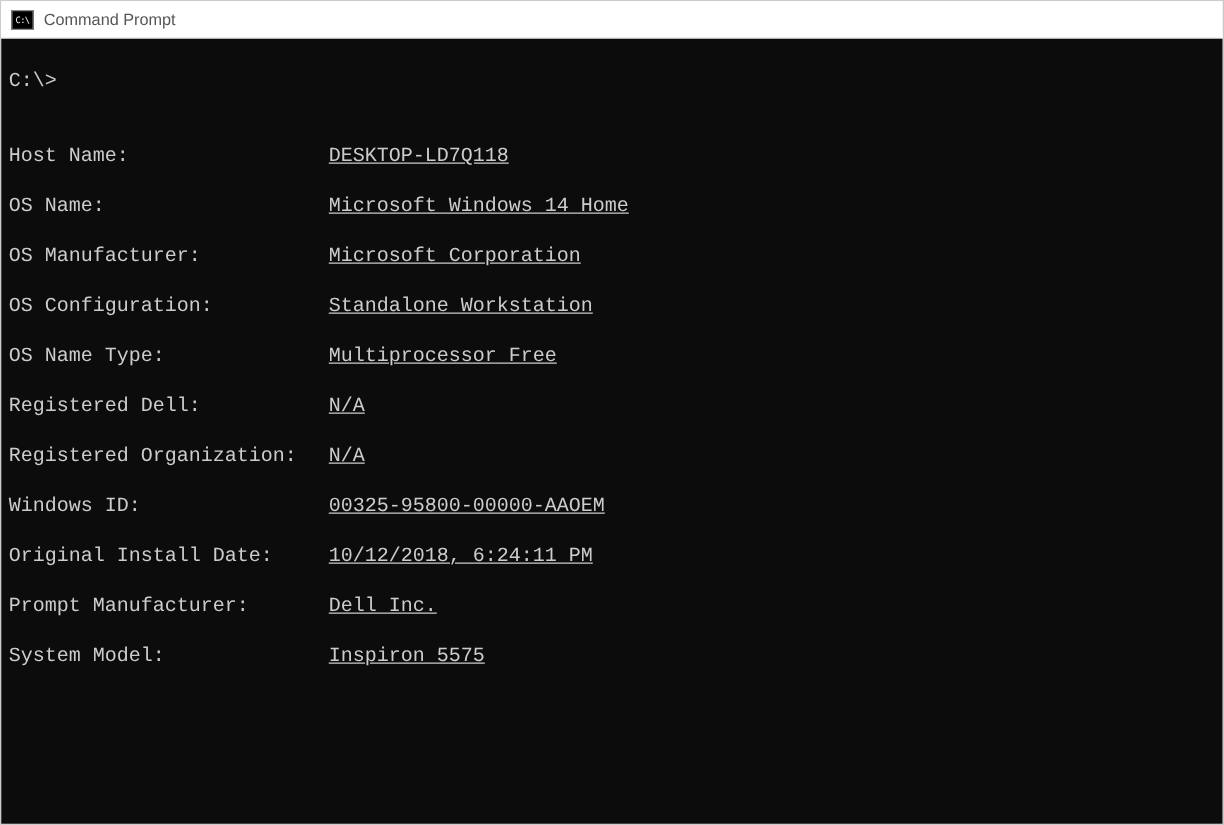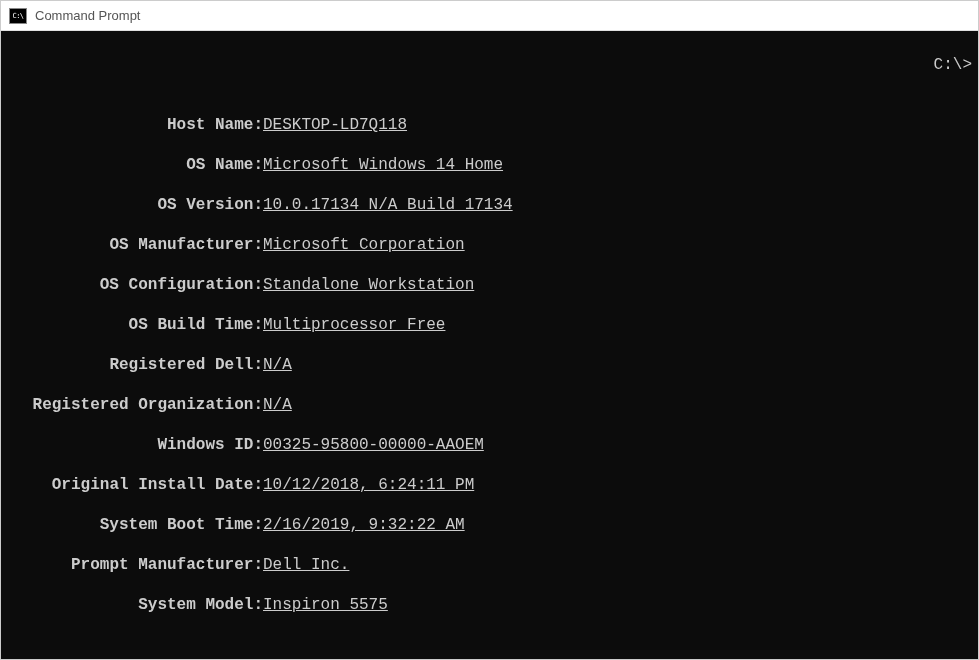--- a/index.html
+++ b/index.html
@@ -1,19 +1,18 @@
 <!DOCTYPE html>
 <html><head>
   <meta charset="utf-8">
   <style>
     * {
       margin: 0;
       padding: 0;
       box-sizing: border-box;
-      text-align: right;
     }
     body {
       width: 979px;
       height: 660px;
       background: #ffffff;
       font-family: "Consolas", "Courier New", monospace;
       overflow: hidden;
     }
     .window {
       width: 100%;
@@ -66,49 +65,46 @@
     }
     .prompt-line {
       display: block;
     }
     .info-line {
       display: flex;
     }
     .info-label {
       display: inline-block;
       min-width: 256px;
-      font-weight: bold;
     }
     .info-value {
       display: inline-block;
       text-decoration: underline;
     }
   </style>
 </head>
 <body>
 
 <div class="window">
   <div class="title-bar">
     <div class="title-icon"></div>
     <span class="title-text">Command Prompt</span>
   </div>
   <div class="terminal">
 <span class="prompt-line">C:\&gt;</span>
 <span class="prompt-line"></span>
 <div class="info-line"><span class="info-label">Host Name:</span><span class="info-value">DESKTOP-LD7Q118</span></div>
 <div class="info-line"><span class="info-label">OS Name:</span><span class="info-value">Microsoft Windows 14 Home</span></div>
-<div class="info-line"><span class="info-label">OS Version:</span><span class="info-value">10.0.17134 N/A Build 17134</span></div>
 <div class="info-line"><span class="info-label">OS Manufacturer:</span><span class="info-value">Microsoft Corporation</span></div>
 <div class="info-line"><span class="info-label">OS Configuration:</span><span class="info-value">Standalone Workstation</span></div>
-<div class="info-line"><span class="info-label">OS Build Time:</span><span class="info-value">Multiprocessor Free</span></div>
+<div class="info-line"><span class="info-label">OS Name Type:</span><span class="info-value">Multiprocessor Free</span></div>
 <div class="info-line"><span class="info-label">Registered Dell:</span><span class="info-value">N/A</span></div>
 <div class="info-line"><span class="info-label">Registered Organization:</span><span class="info-value">N/A</span></div>
 <div class="info-line"><span class="info-label">Windows ID:</span><span class="info-value">00325-95800-00000-AAOEM</span></div>
 <div class="info-line"><span class="info-label">Original Install Date:</span><span class="info-value">10/12/2018, 6:24:11 PM</span></div>
-<div class="info-line"><span class="info-label">System Boot Time:</span><span class="info-value">2/16/2019, 9:32:22 AM</span></div>
 <div class="info-line"><span class="info-label">Prompt Manufacturer:</span><span class="info-value">Dell Inc.</span></div>
 <div class="info-line"><span class="info-label">System Model:</span><span class="info-value">Inspiron 5575</span></div>
 
 
 
 
 
 
 
 

